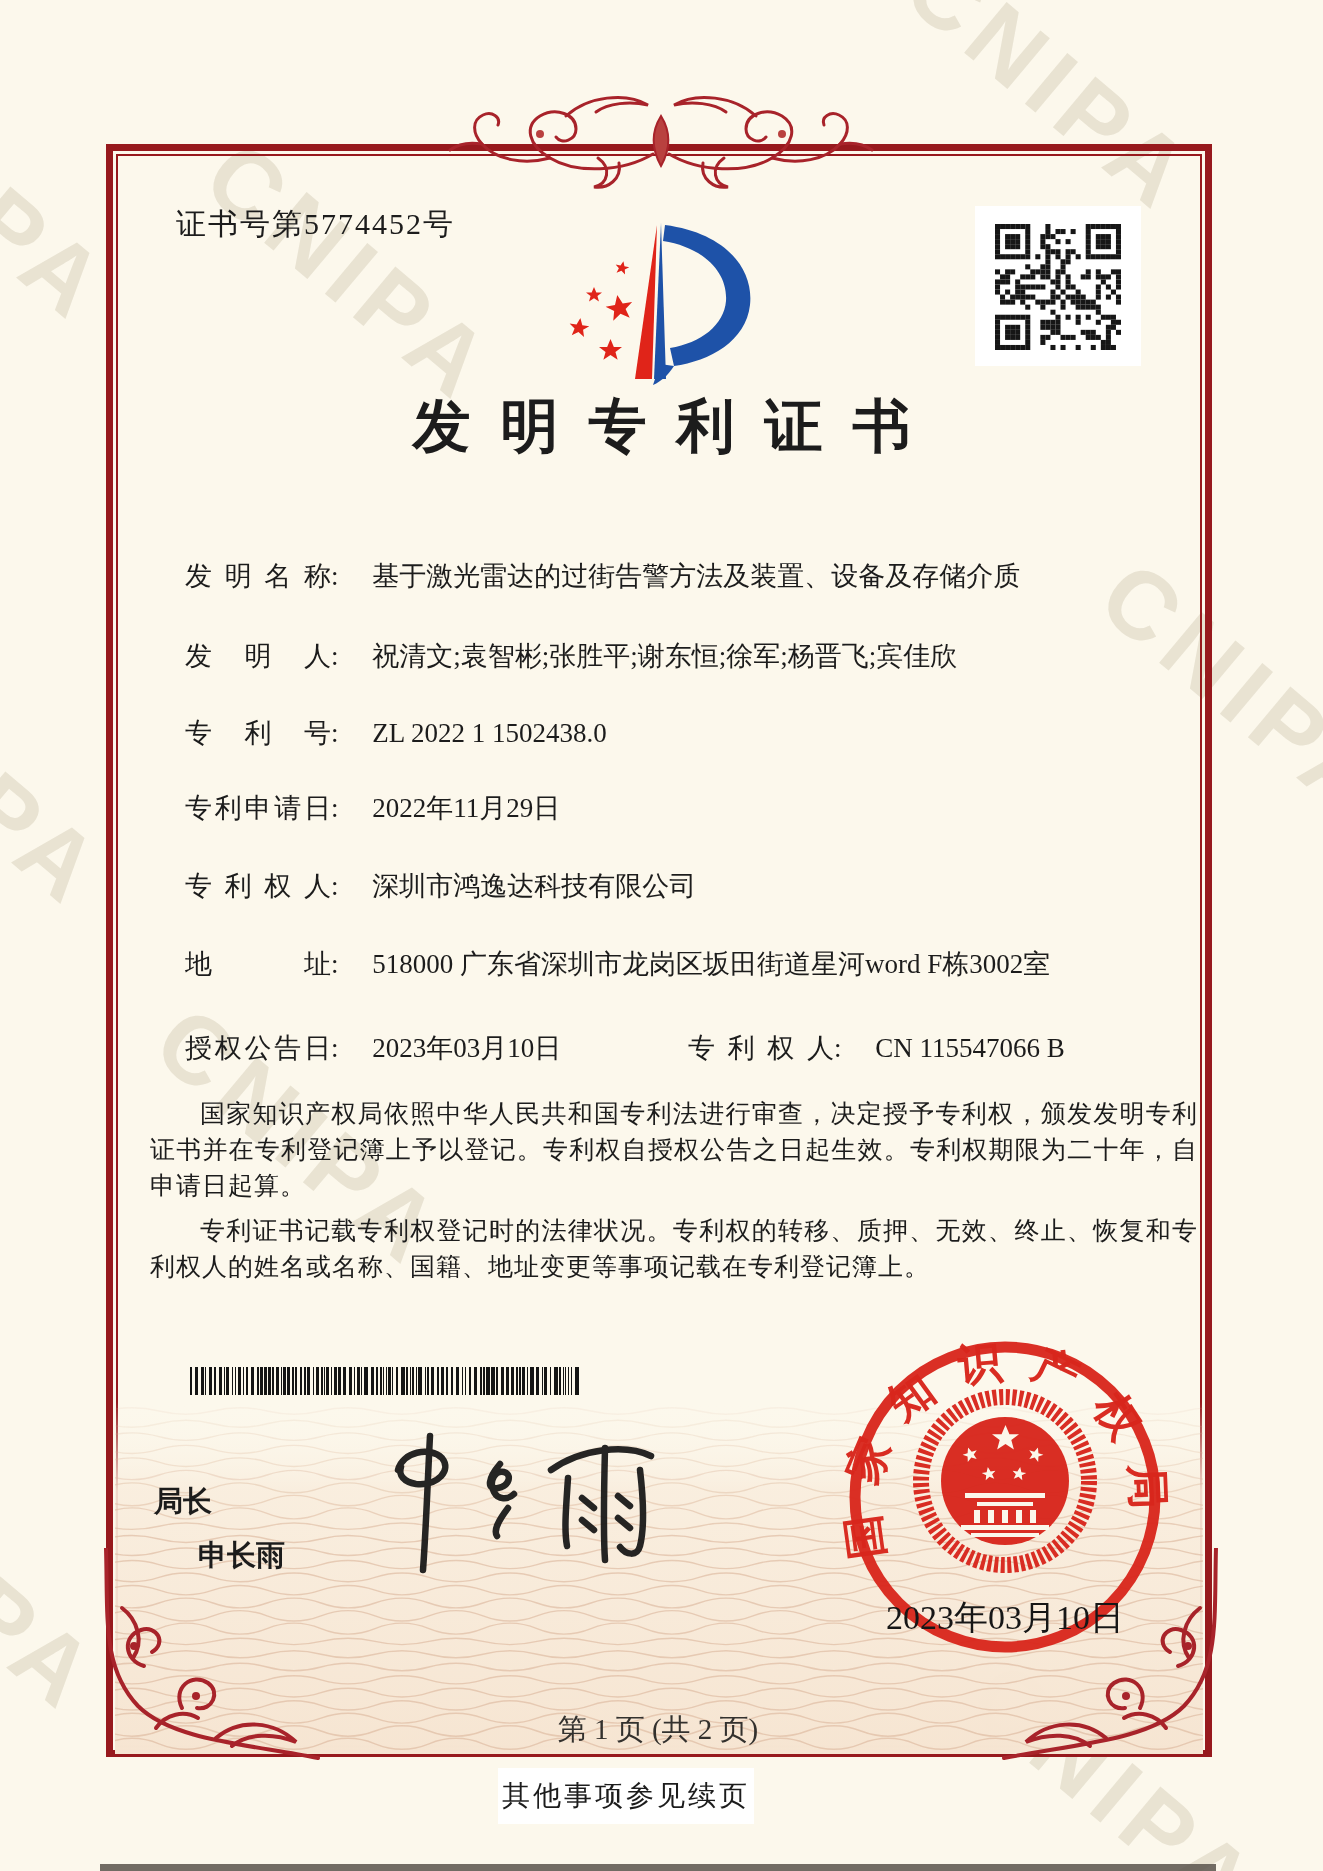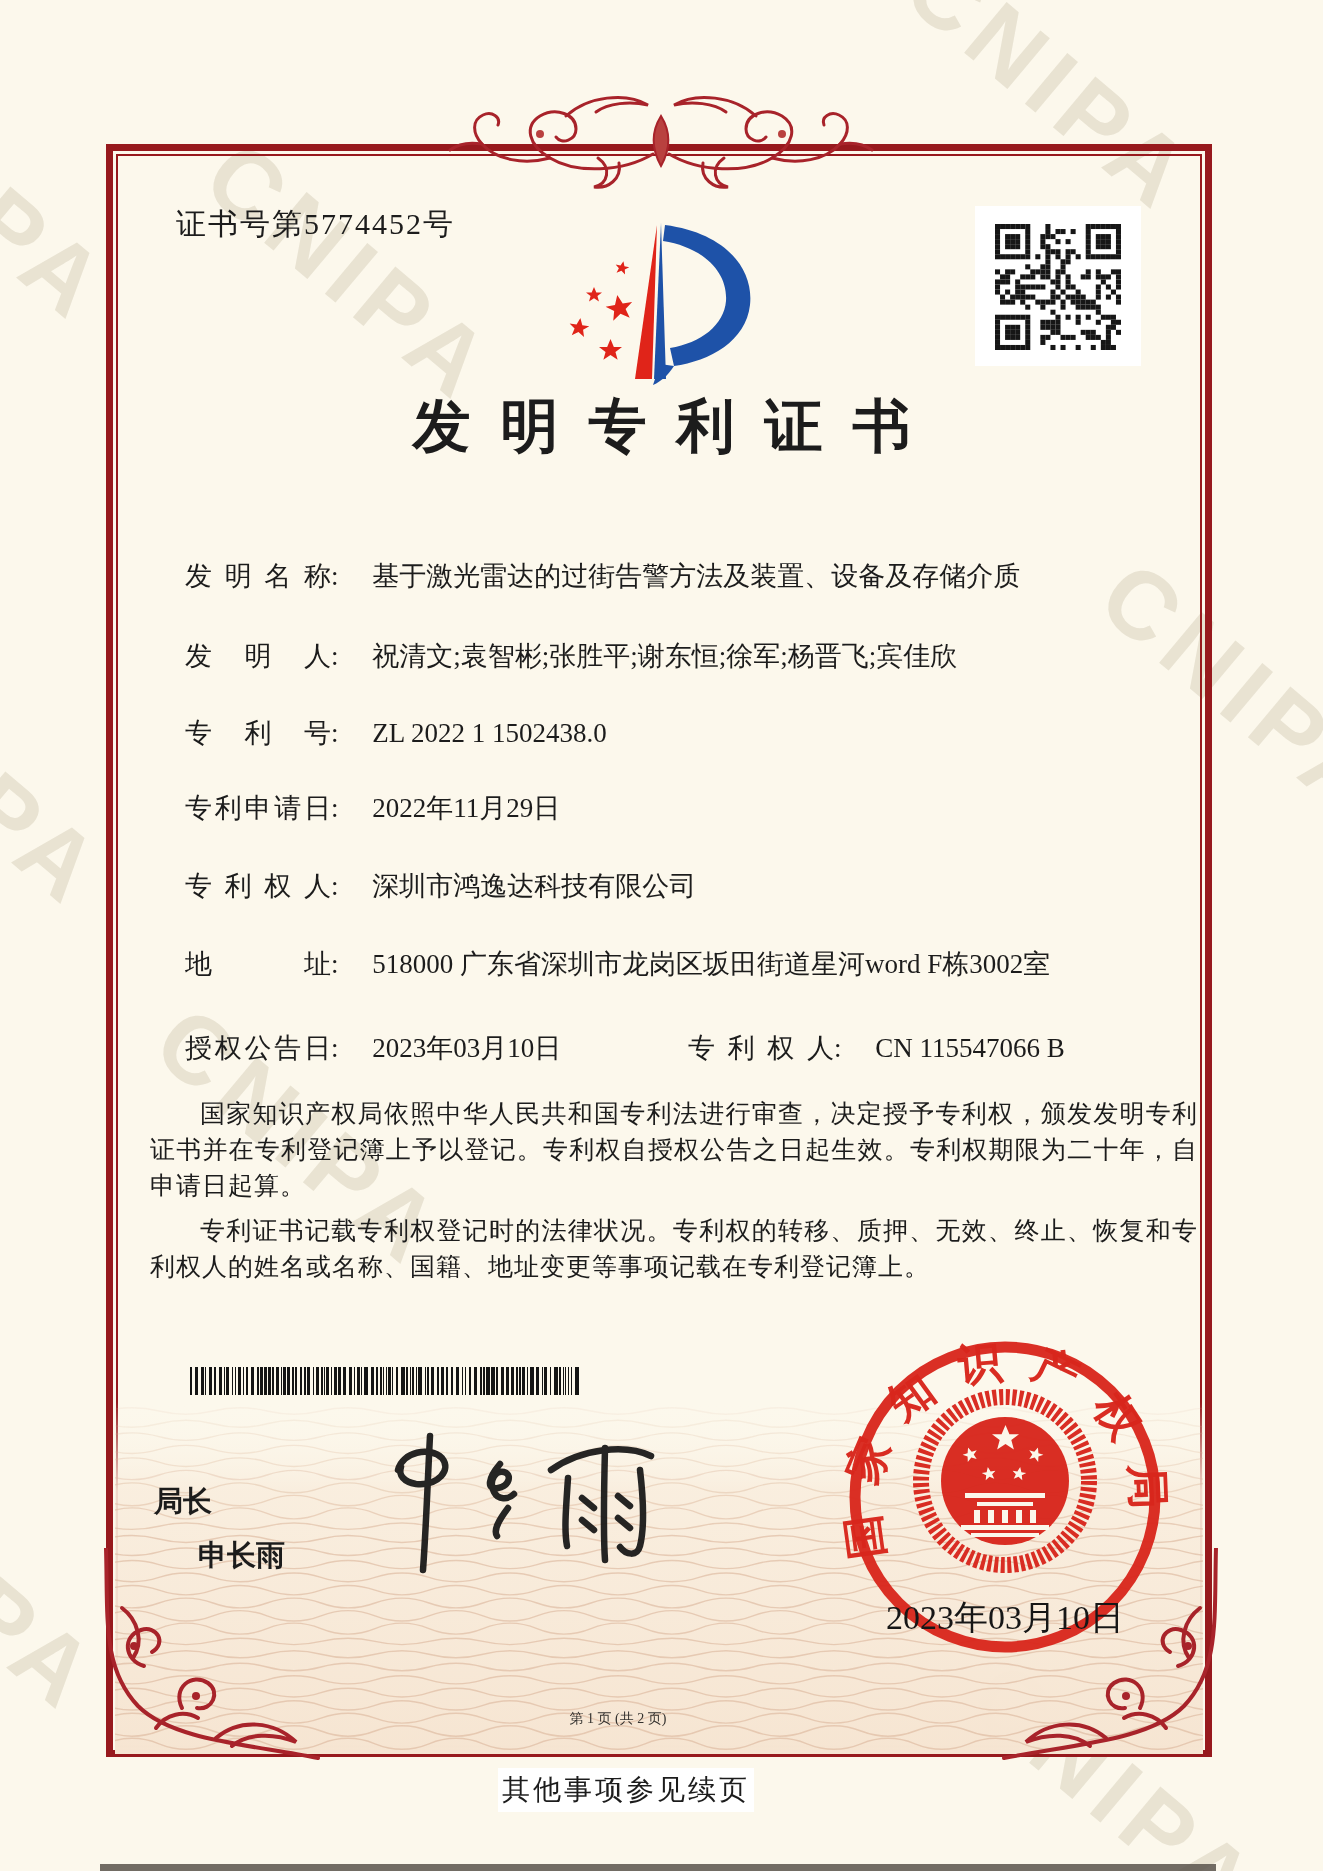--- a/index.html
+++ b/index.html
@@ -45,22 +45,22 @@
   .paras p{
     margin:0 0 9px 0;font-size:25px;line-height:36px;text-indent:2em;
     text-align:justify;letter-spacing:1px;
   }
   
   .sig-title{position:absolute;left:154px;top:1482px;font-size:29px;font-weight:700;
     font-family:"Liberation Sans","DejaVu Sans",sans-serif;}
   .sig-name{position:absolute;left:154px;top:1536px;font-size:29px;font-weight:700;
     font-family:"Liberation Sans","DejaVu Sans",sans-serif;margin-left:44px;}
   
-  .page-num{position:absolute;left:0;top:1710px;width:1236px;text-align:center;font-size:14px;color:#33312e;}
-  .cont-band{position:absolute;left:498px;top:1768px;width:256px;height:44px;background:#ffffff;
+  .page-num{position:absolute;left:0;top:1710px;width:1236px;text-align:center;font-size:29px;color:#33312e;padding-left:40px;}
+  .cont-band{position:absolute;left:498px;top:1768px;width:256px;height:56px;background:#ffffff;
     display:flex;align-items:center;justify-content:center;}
   .cont-band span{font-size:28px;letter-spacing:3px;}
   .next-edge{position:absolute;left:100px;top:1864px;width:1116px;height:7px;background:#59534c;opacity:.85;}
   svg{display:block;}
   .abs{position:absolute;}
 </style>
 </head>
 <body>
 
 <div class="page">

